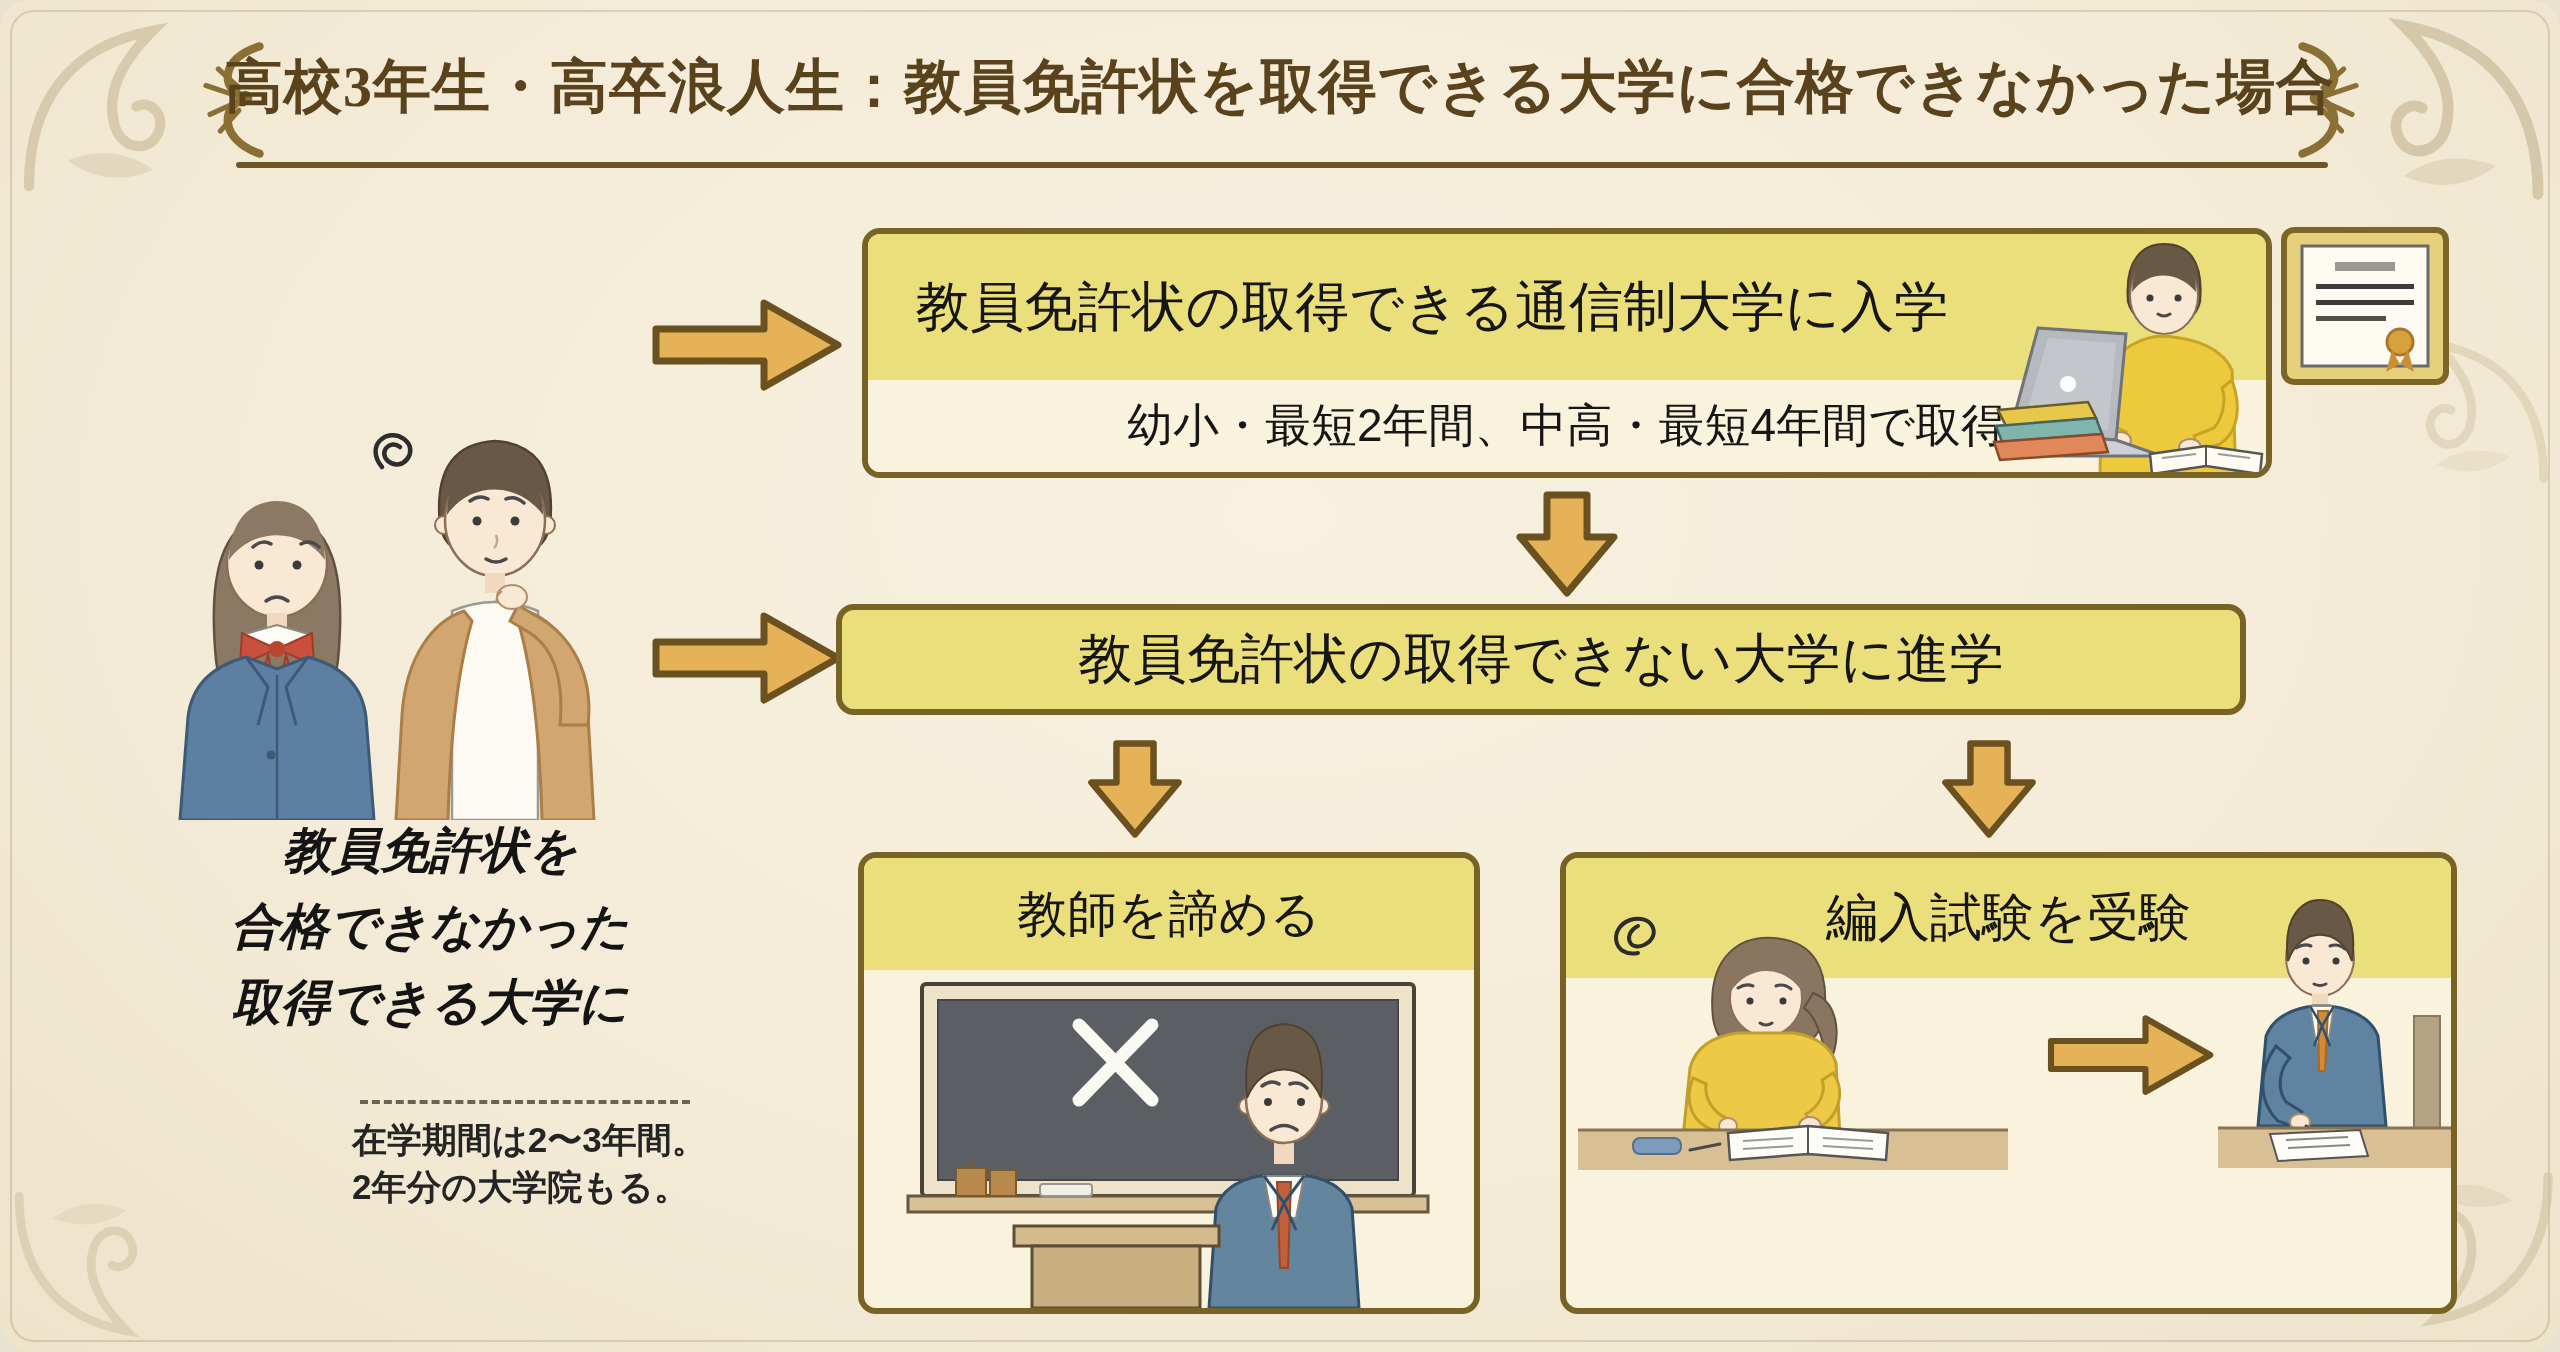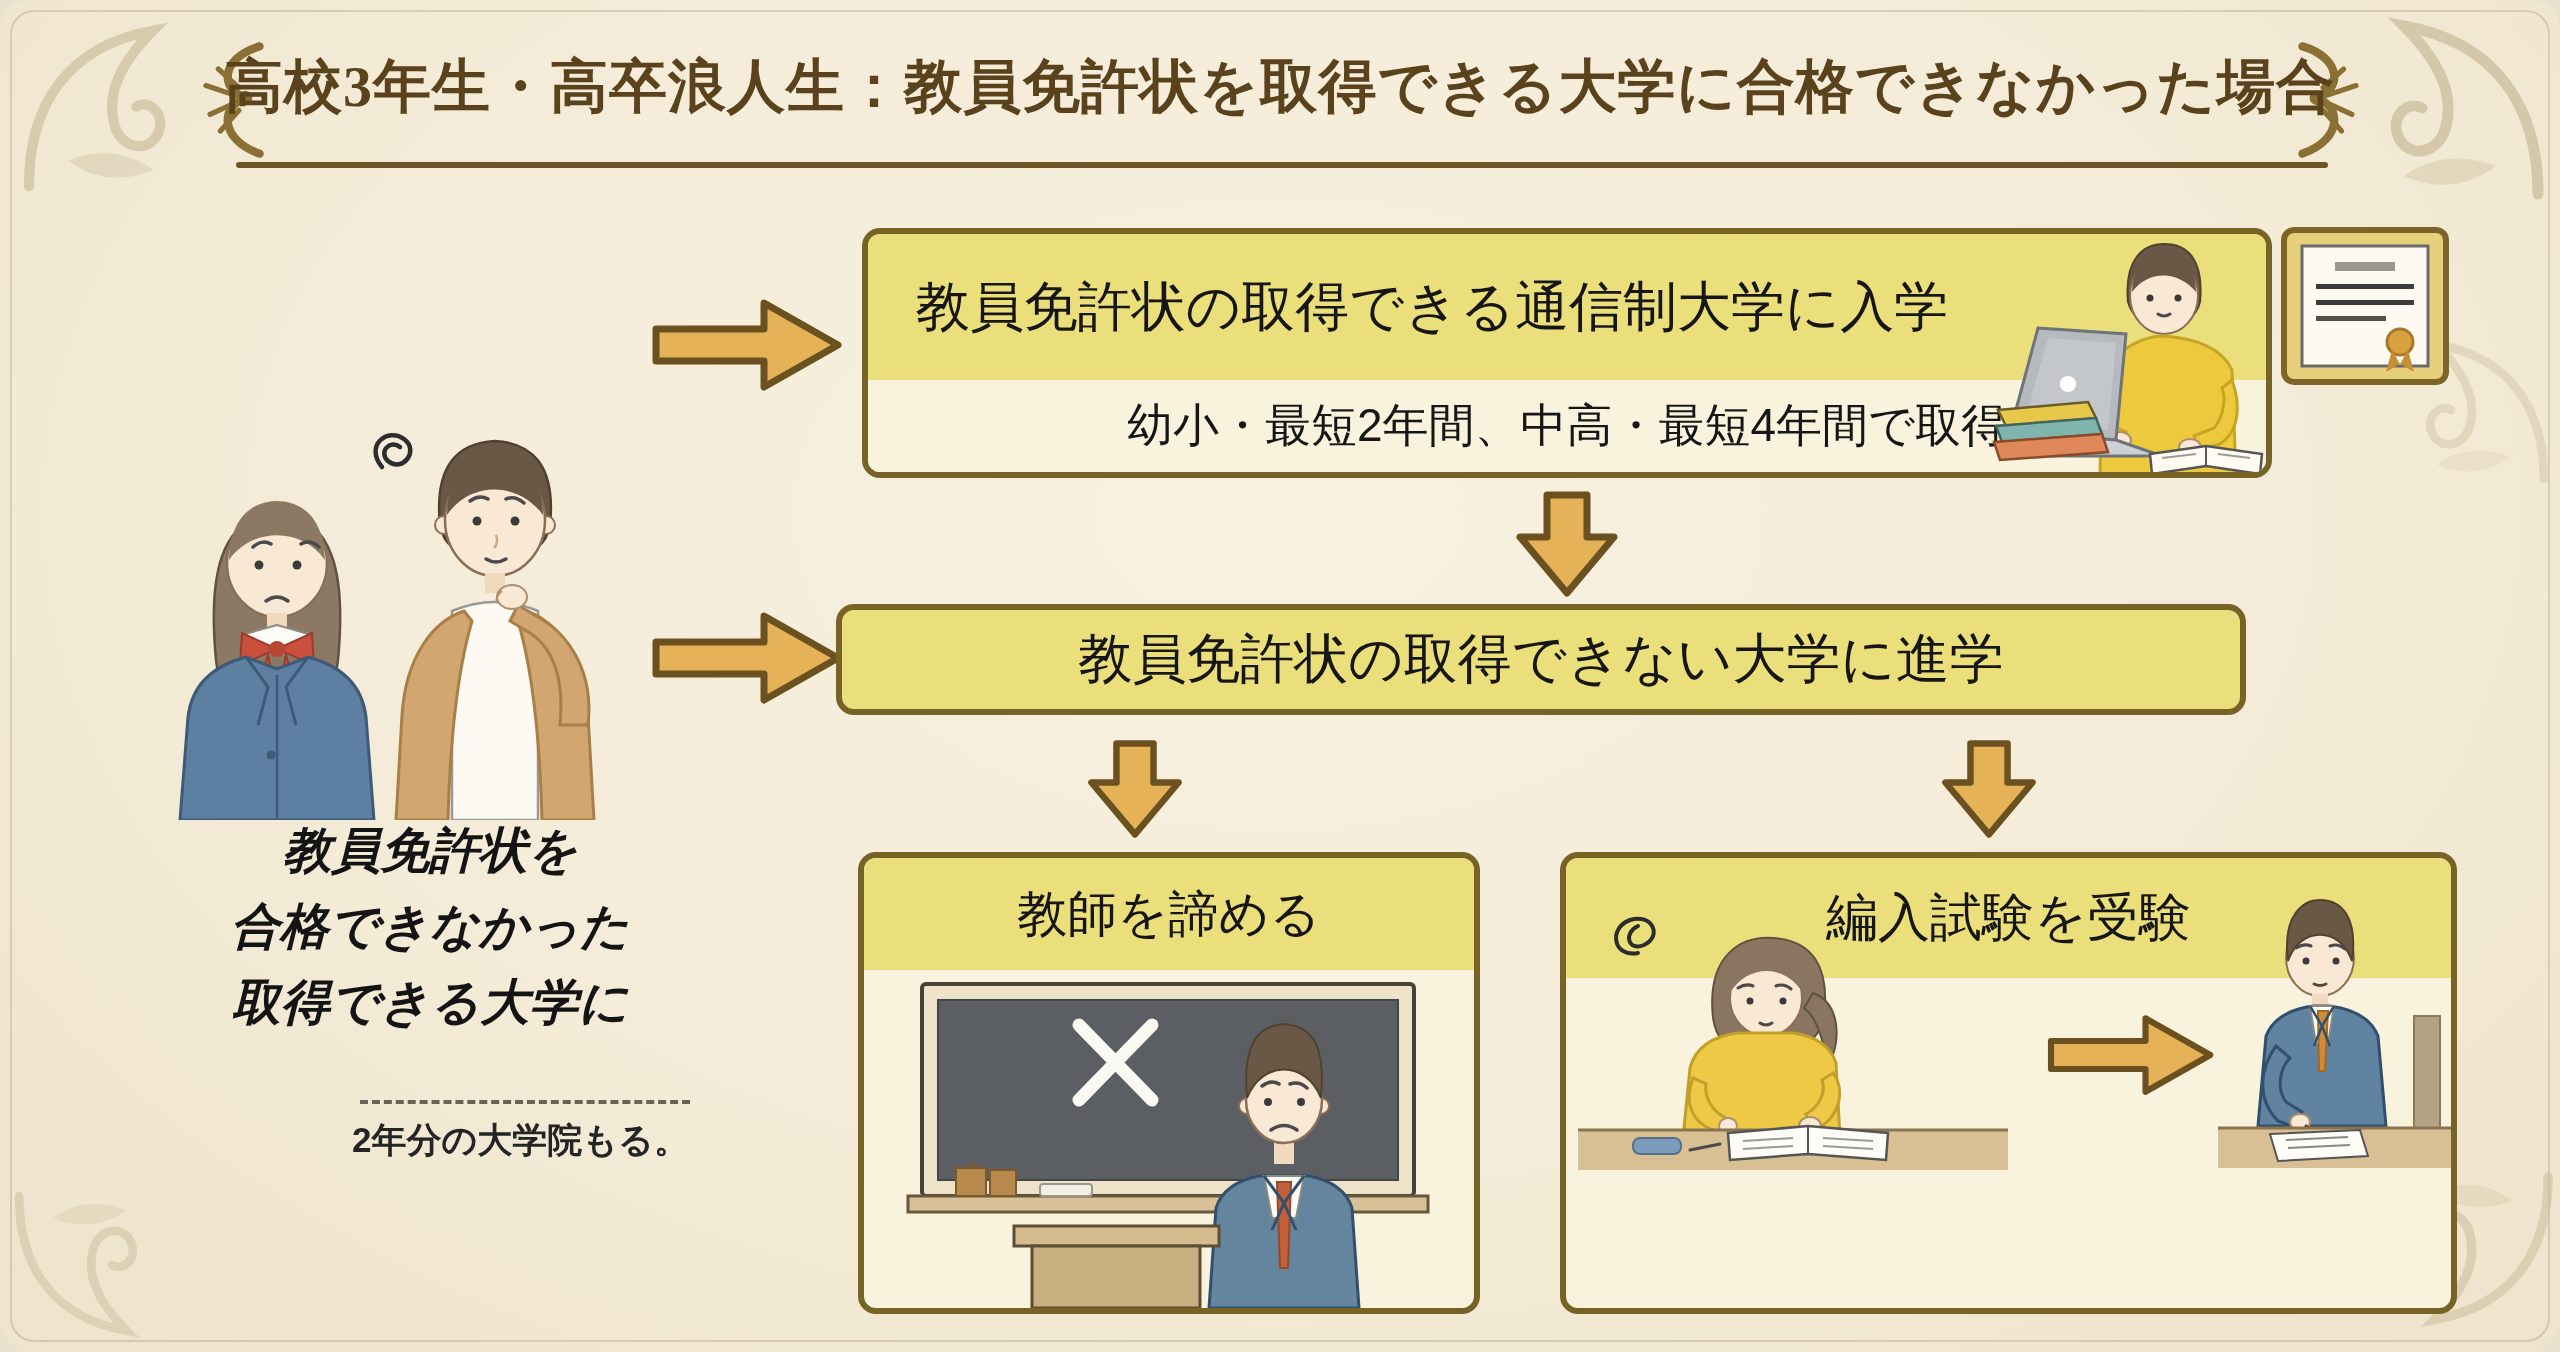--- a/index.html
+++ b/index.html
@@ -159,20 +159,21 @@
   </svg>
 
   <div id="start-label">
     <div>教員免許状を</div>
     <div>合格できなかった</div>
     <div>取得できる大学に</div>
   </div>
 
   <div id="start-note">
     <div class="dash"></div>
+    <div class="note-line">在学期間は2〜3年間。</div>
     <div class="note-line">2年分の大学院もる。</div>
   </div>
 
   <svg class="arrow" style="left:648px;top:295px" width="200" height="100" viewBox="0 0 200 100">
       <use href="#sym-arrow-right"></use>
     </svg>
   <svg class="arrow" style="left:648px;top:608px" width="200" height="100" viewBox="0 0 200 100">
       <use href="#sym-arrow-right"></use>
     </svg>
 

